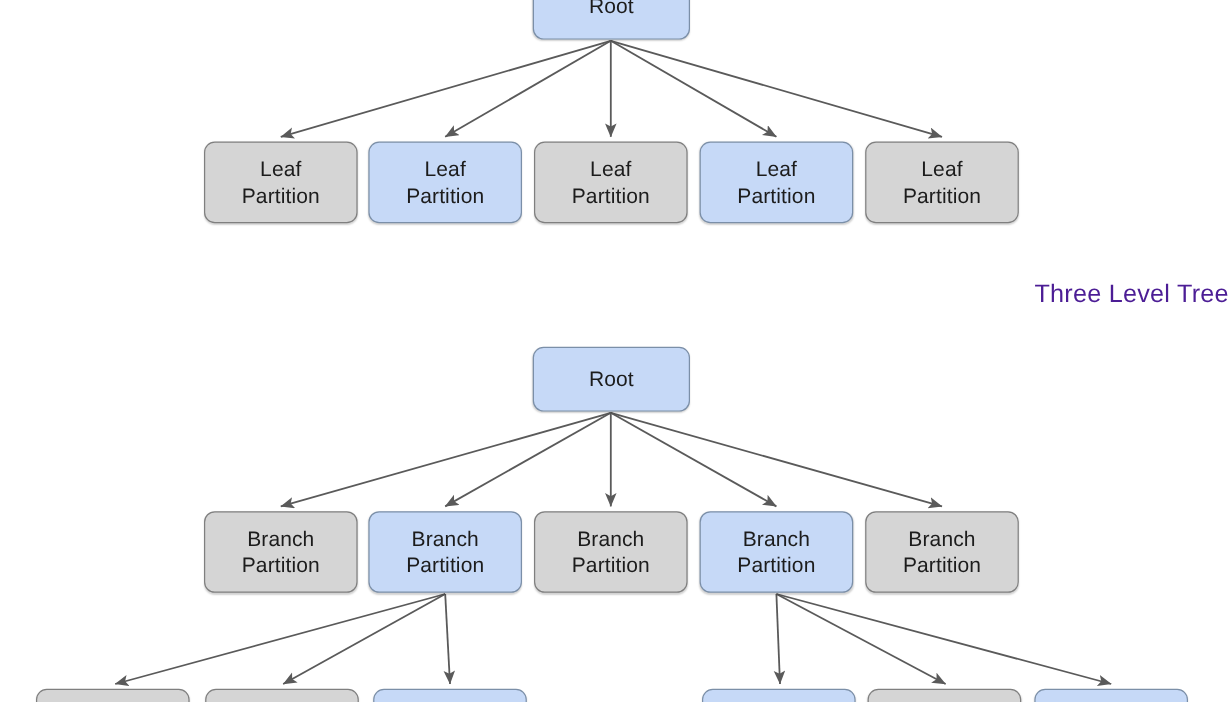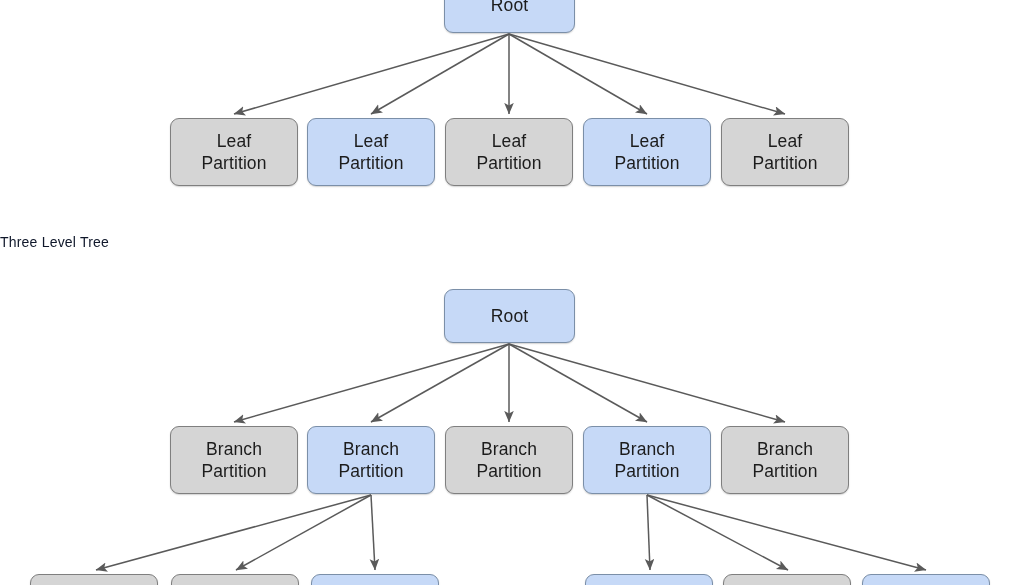--- a/index.html
+++ b/index.html
@@ -45,23 +45,23 @@
     letter-spacing: 0.1px;
     box-shadow: 0 1px 1.5px rgba(0,0,0,0.18);
     z-index: 2;
   }
   .node.gray  { background: #d5d5d5; border-color: #7f7f7f; }
   .node.blue  { background: #c6d9f7; border-color: #7b8fa8; }
   .node .lbl { white-space: pre-line; display: block; }
   .section-title {
     position: absolute;
     width: 1024px;
-    text-align: left;
-    font-size: 14px;
-    color: #0f172a;
+    text-align: right;
+    font-size: 21px;
+    color: #4c1d95;
     letter-spacing: 0.2px;
   }
 </style>
 </head>
 <body>
 
 <div id="stage">
 
   <svg class="edges" viewBox="0 0 1024 585" xmlns="http://www.w3.org/2000/svg">
     <defs>

